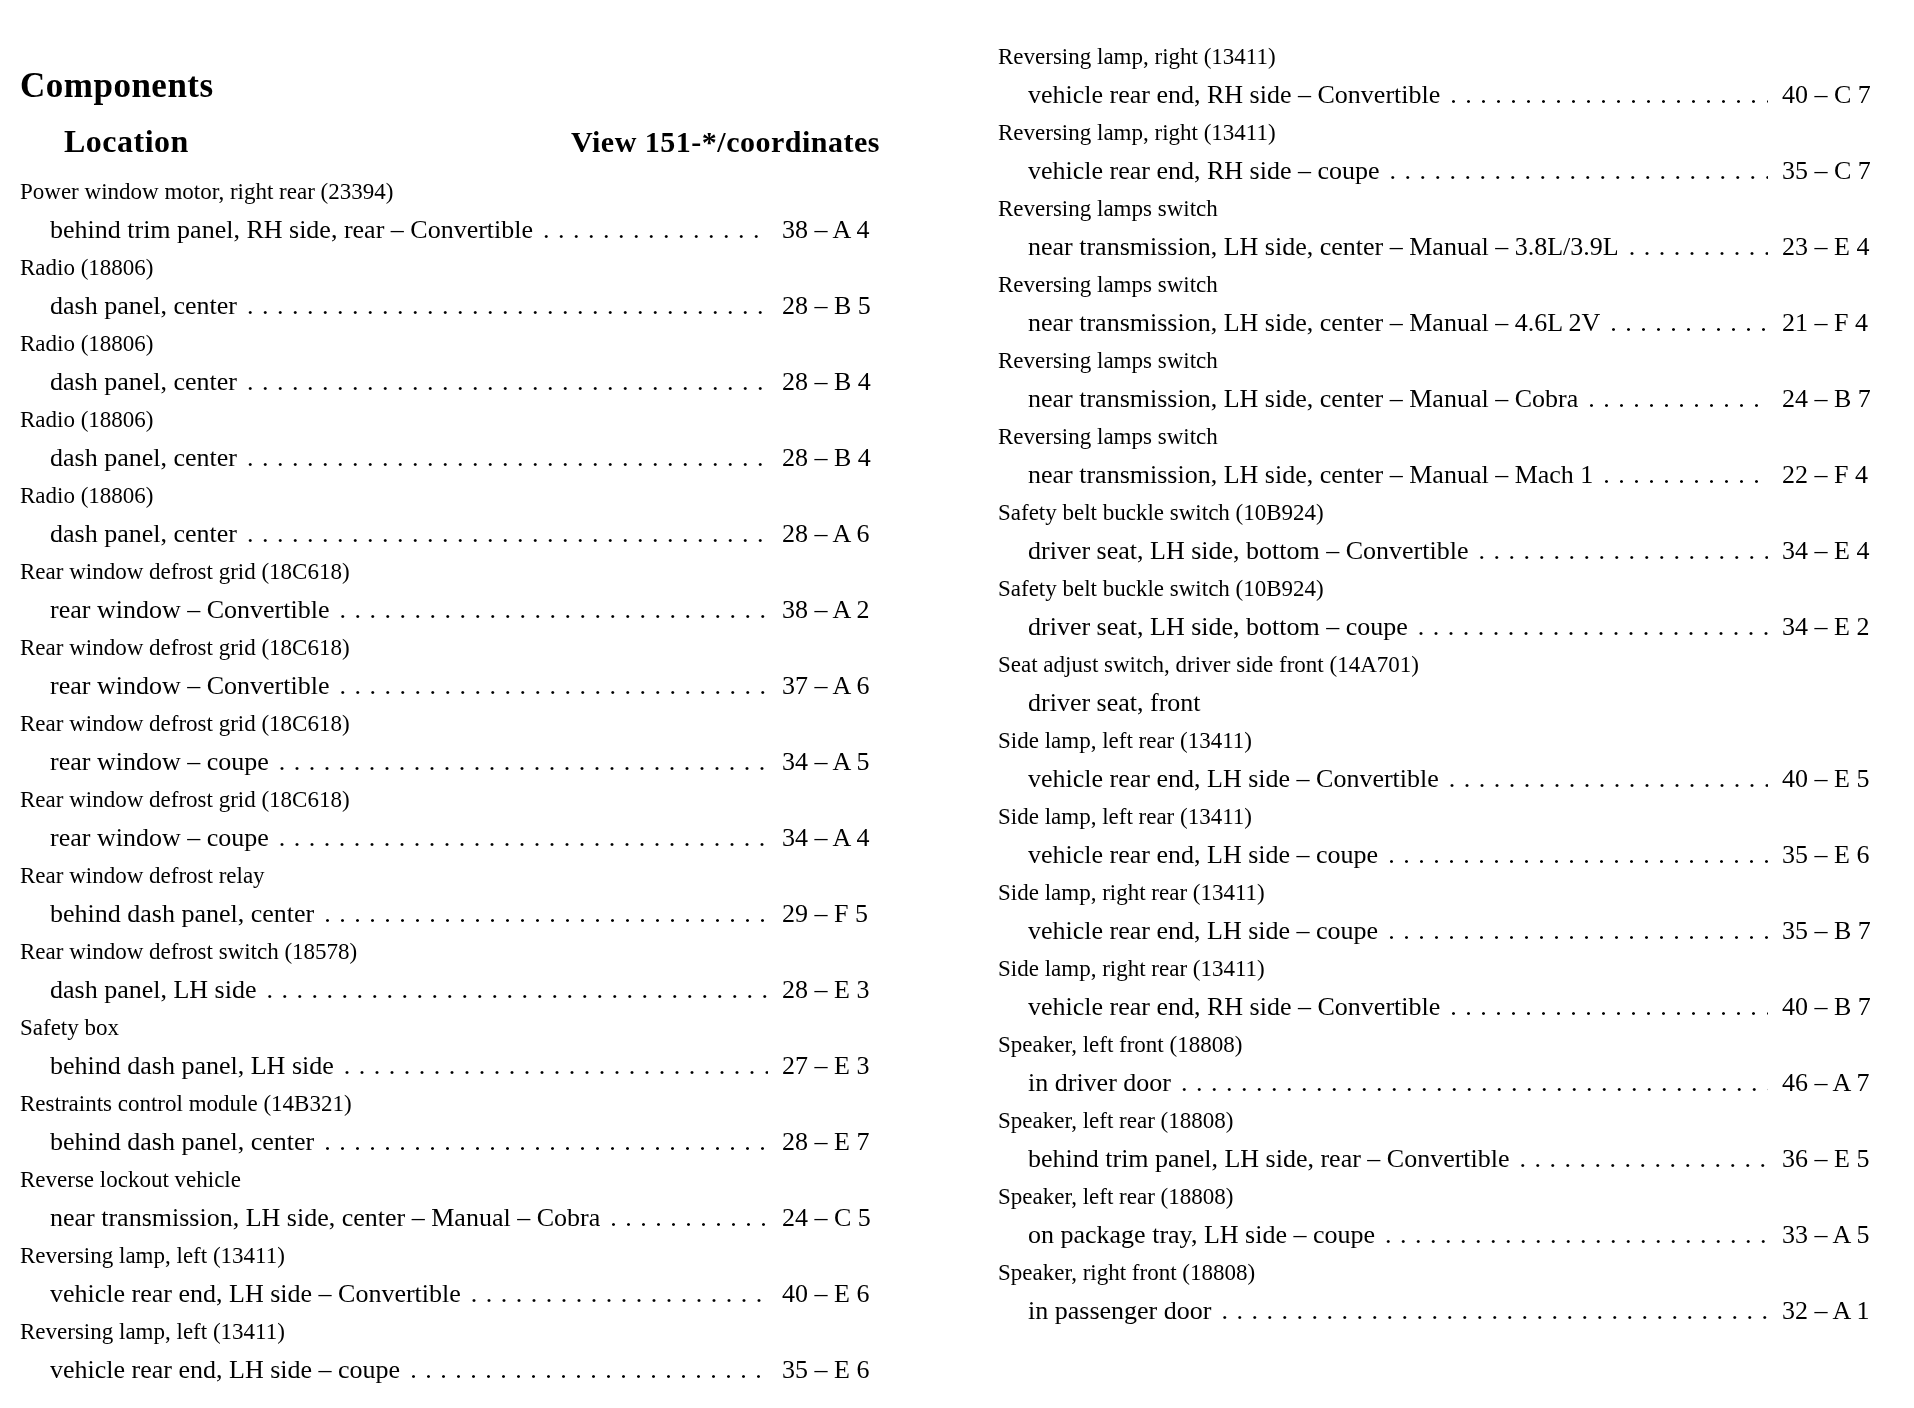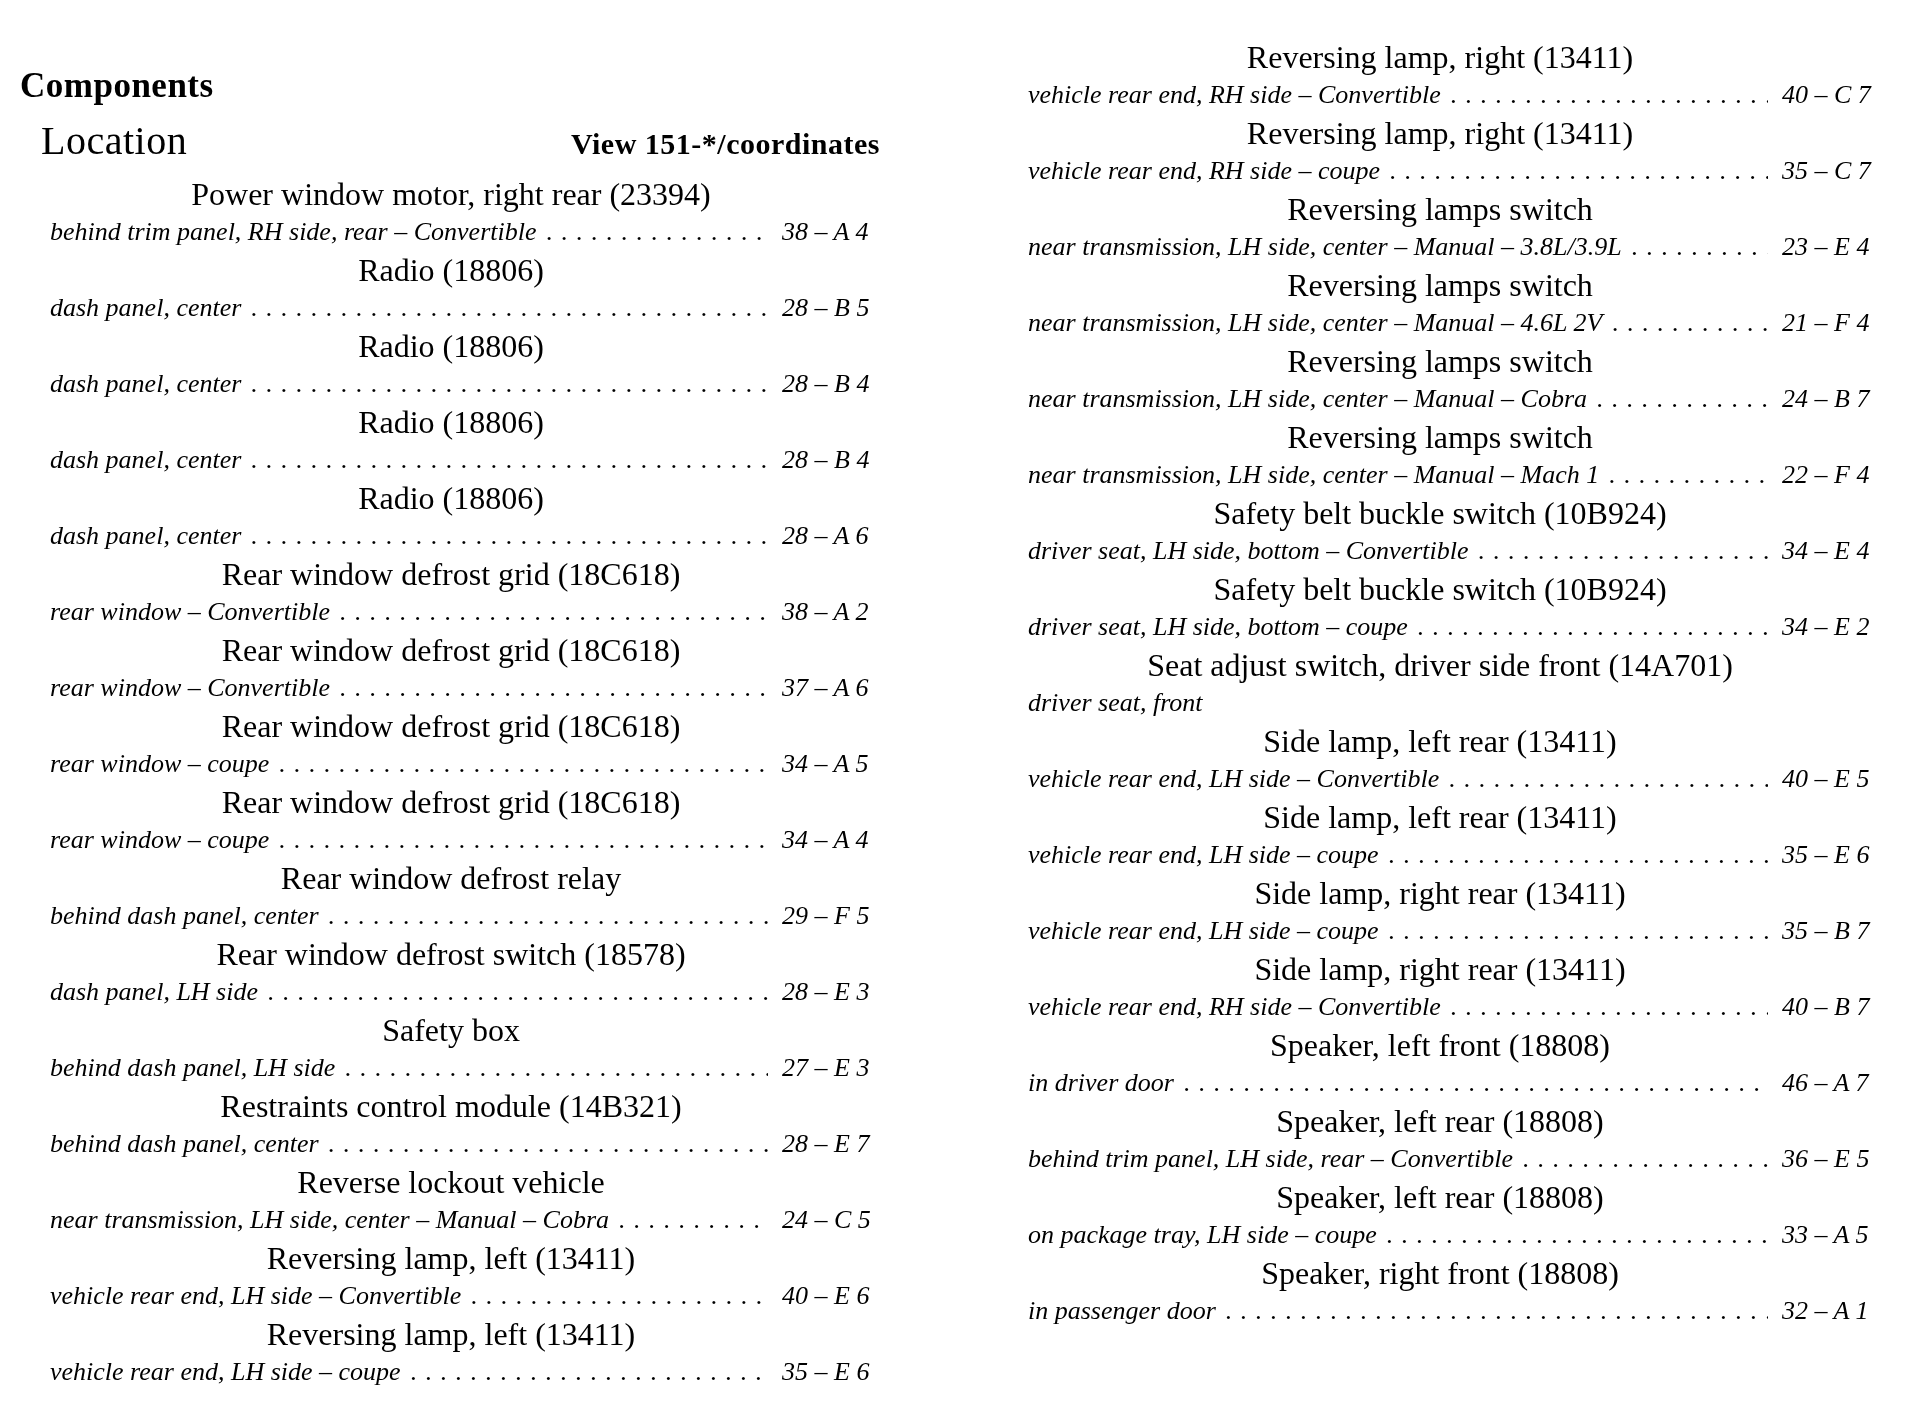--- a/index.html
+++ b/index.html
@@ -38,50 +38,48 @@
     margin-top: 28px;
     letter-spacing: 0.5px;
   }
   .subhead-row {
     display: flex;
     align-items: baseline;
     line-height: 42px;
     margin-top: 14px;
   }
   .subhead-location {
-    font-size: 40px;
-    font-weight: normal;
-    margin-left: 21px;
+    font-size: 32px;
+    font-weight: bold;
+    margin-left: 44px;
     letter-spacing: 0.5px;
   }
   .subhead-view {
     font-size: 30px;
     font-weight: bold;
     margin-left: auto;
     margin-right: 2px;
     letter-spacing: 0.5px;
   }
   .entries-left {
     margin-top: 10px;
   }
   .entry {
   }
   .comp-name {
-    font-size: 32px;
+    font-size: 23px;
     line-height: 38px;
     white-space: nowrap;
-    text-align: center;
   }
   .loc-row {
     display: flex;
     align-items: flex-end;
     font-size: 26px;
     line-height: 38px;
     padding-left: 30px;
-    font-style: italic;
   }
   .loc-text {
     flex: 0 0 auto;
     white-space: nowrap;
   }
   .dots {
     flex: 1 1 0;
     min-width: 0;
     overflow: hidden;
     white-space: nowrap;

